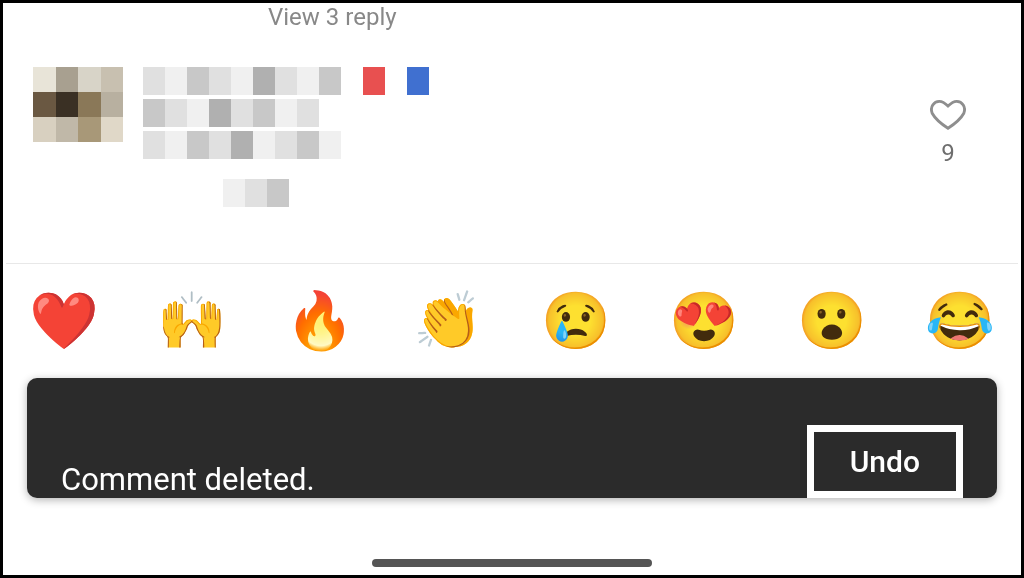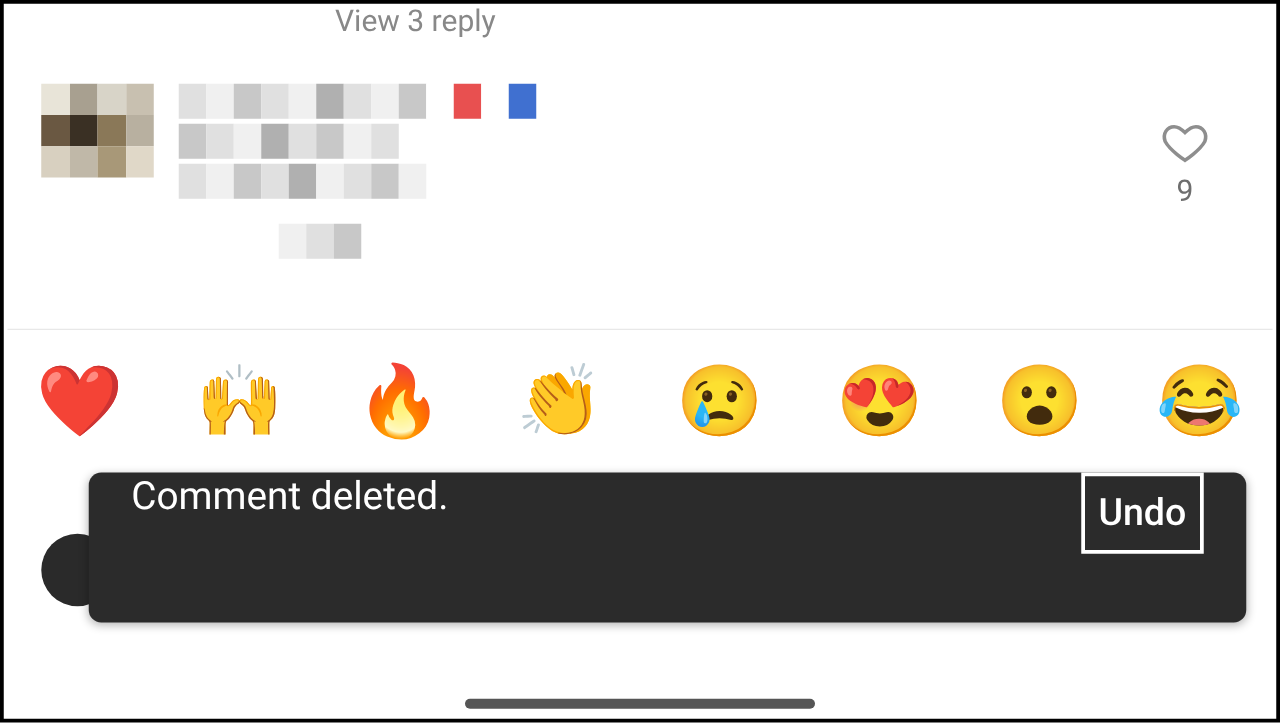--- a/index.html
+++ b/index.html
@@ -131,34 +131,33 @@
     }
     .toast {
       position: absolute;
       top: 375px;
       left: 24px;
       right: 24px;
       height: 120px;
       background: #2b2b2b;
       border-radius: 10px;
       display: flex;
-      align-items: flex-start;
+      align-items: flex-end;
       justify-content: space-between;
       padding: 0 34px;
       box-shadow: 0 2px 8px rgba(0,0,0,0.3);
-      margin-left: 44px;
     }
     .toast-msg {
       color: #fff;
       font-size: 31px;
       font-weight: 400;
     }
     .undo-wrapper {
-      border: 3px solid #ffffff;
-      padding: 12px 11px;
+      border: 7px solid #ffffff;
+      padding: 12px 36px;
     }
     .undo-btn {
       color: #fff;
       font-size: 30px;
       font-weight: 500;
       cursor: pointer;
     }
     .home-indicator {
       position: absolute;
       bottom: 8px;

